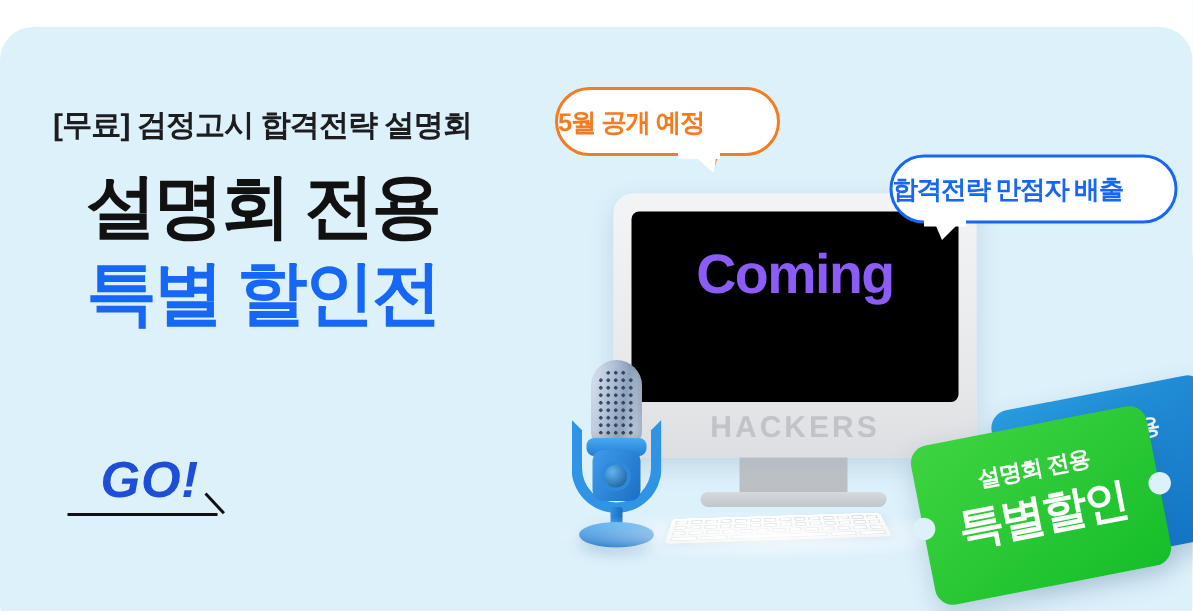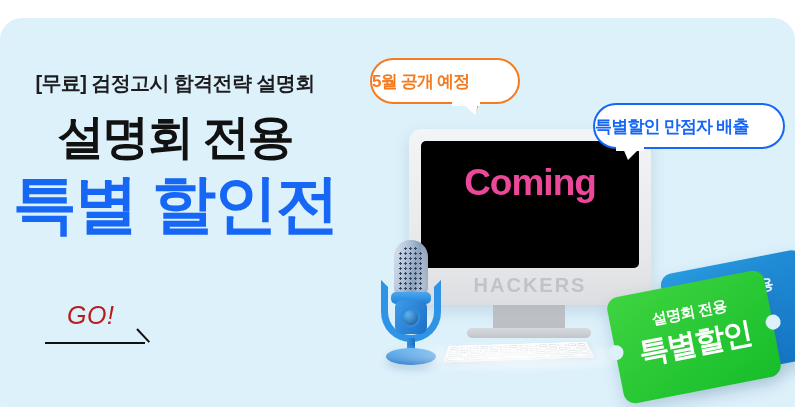--- a/index.html
+++ b/index.html
@@ -55,44 +55,44 @@
     line-height: 1.08;
     white-space: nowrap;
   }
 
   .headline-2 {
     position: absolute;
     left: 0;
     top: 152px;
     width: 350px;
     text-align: center;
-    font-size: 64px;
+    font-size: 47px;
     font-weight: 900;
     letter-spacing: -2.2px;
     color: #1667f5;
     line-height: 1.08;
     white-space: nowrap;
   }
 
   
   .go-wrap {
     position: absolute;
     left: 45px;
     top: 283px;
     width: 130px;
     height: 60px;
   }
   .go-text {
     position: absolute;
     left: 22px;
     top: 0;
-    font-size: 25px;
+    font-size: 34px;
     font-style: italic;
-    font-weight: 400;
-    color: #b91c1c;
+    font-weight: 700;
+    color: #1d4ed8;
     letter-spacing: 0.5px;
   }
   .go-line {
     position: absolute;
     left: 0;
     top: 41px;
     width: 100px;
     height: 2px;
     background: #111111;
   }
@@ -127,21 +127,21 @@
     background: #000000;
     border-radius: 5px;
     overflow: hidden;
   }
   .coming-text {
     position: absolute;
     left: 0;
     top: 24px;
     width: 218px;
     text-align: center;
-    color: #ec4899;
+    color: #8b5cf6;
     font-size: 37px;
     font-weight: 700;
     line-height: 0.96;
     letter-spacing: -1px;
   }
   .coming-text .l2 { display: block; }
   .monitor-brand {
     position: absolute;
     left: 0;
     top: 145px;
@@ -556,18 +556,18 @@
     <div class="cp-main-green">특별할인</div>
   </div>
 
   <div class="bubble bubble-orange">
     <span class="bubble-text">5월 공개 예정</span>
   </div>
   <div class="bubble-tail tail-orange"></div>
   <div class="tail-orange-fill"></div>
 
   <div class="bubble bubble-blue">
-    <span class="bubble-text">특별할인 만점자 배출</span>
+    <span class="bubble-text">합격전략 만점자 배출</span>
   </div>
   <div class="bubble-tail tail-blue"></div>
   <div class="tail-blue-fill"></div>
 
 </div>
 
 </body></html>

